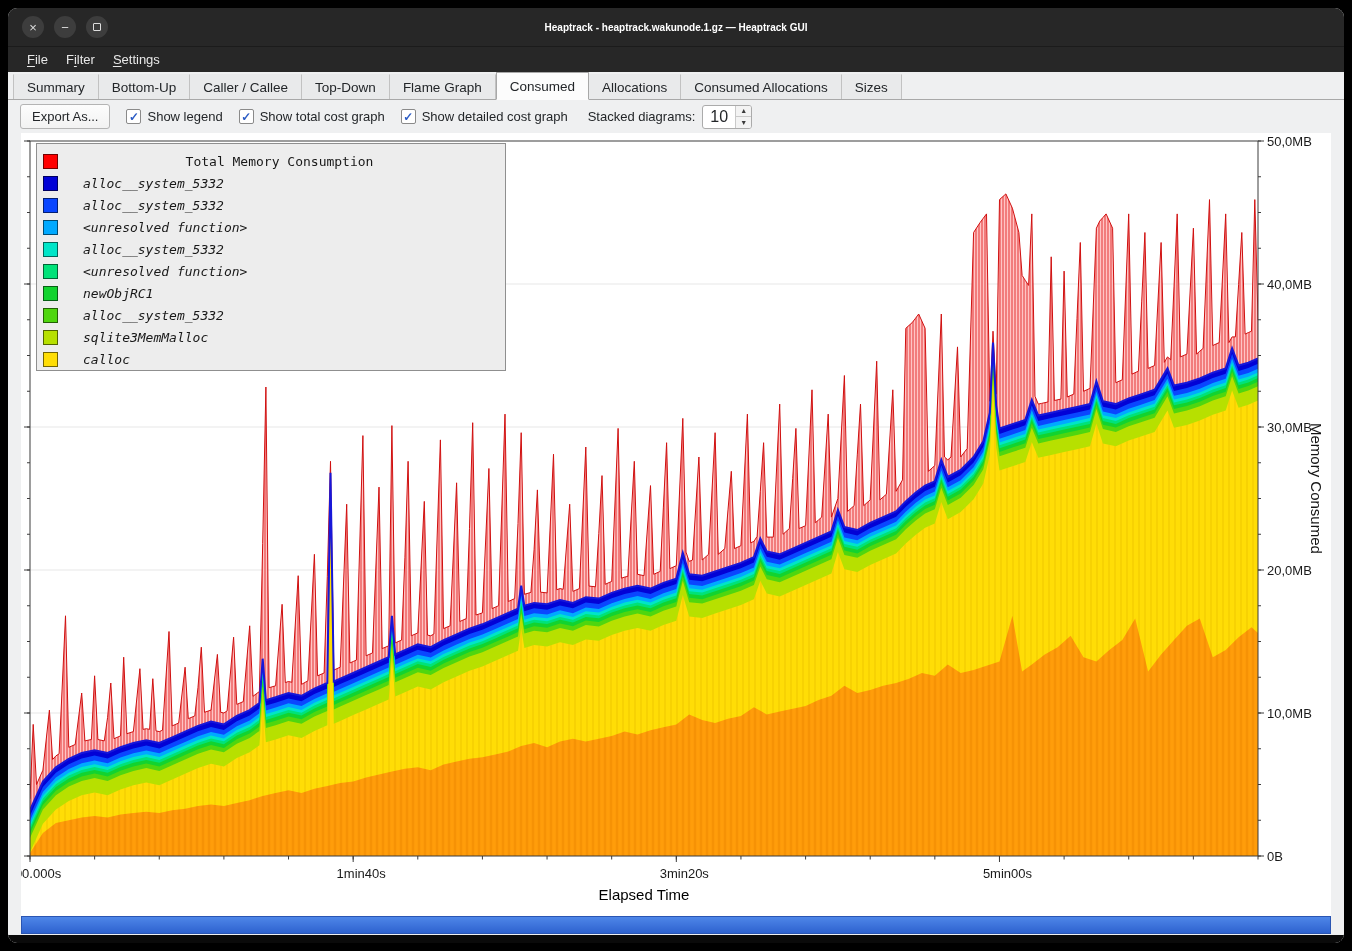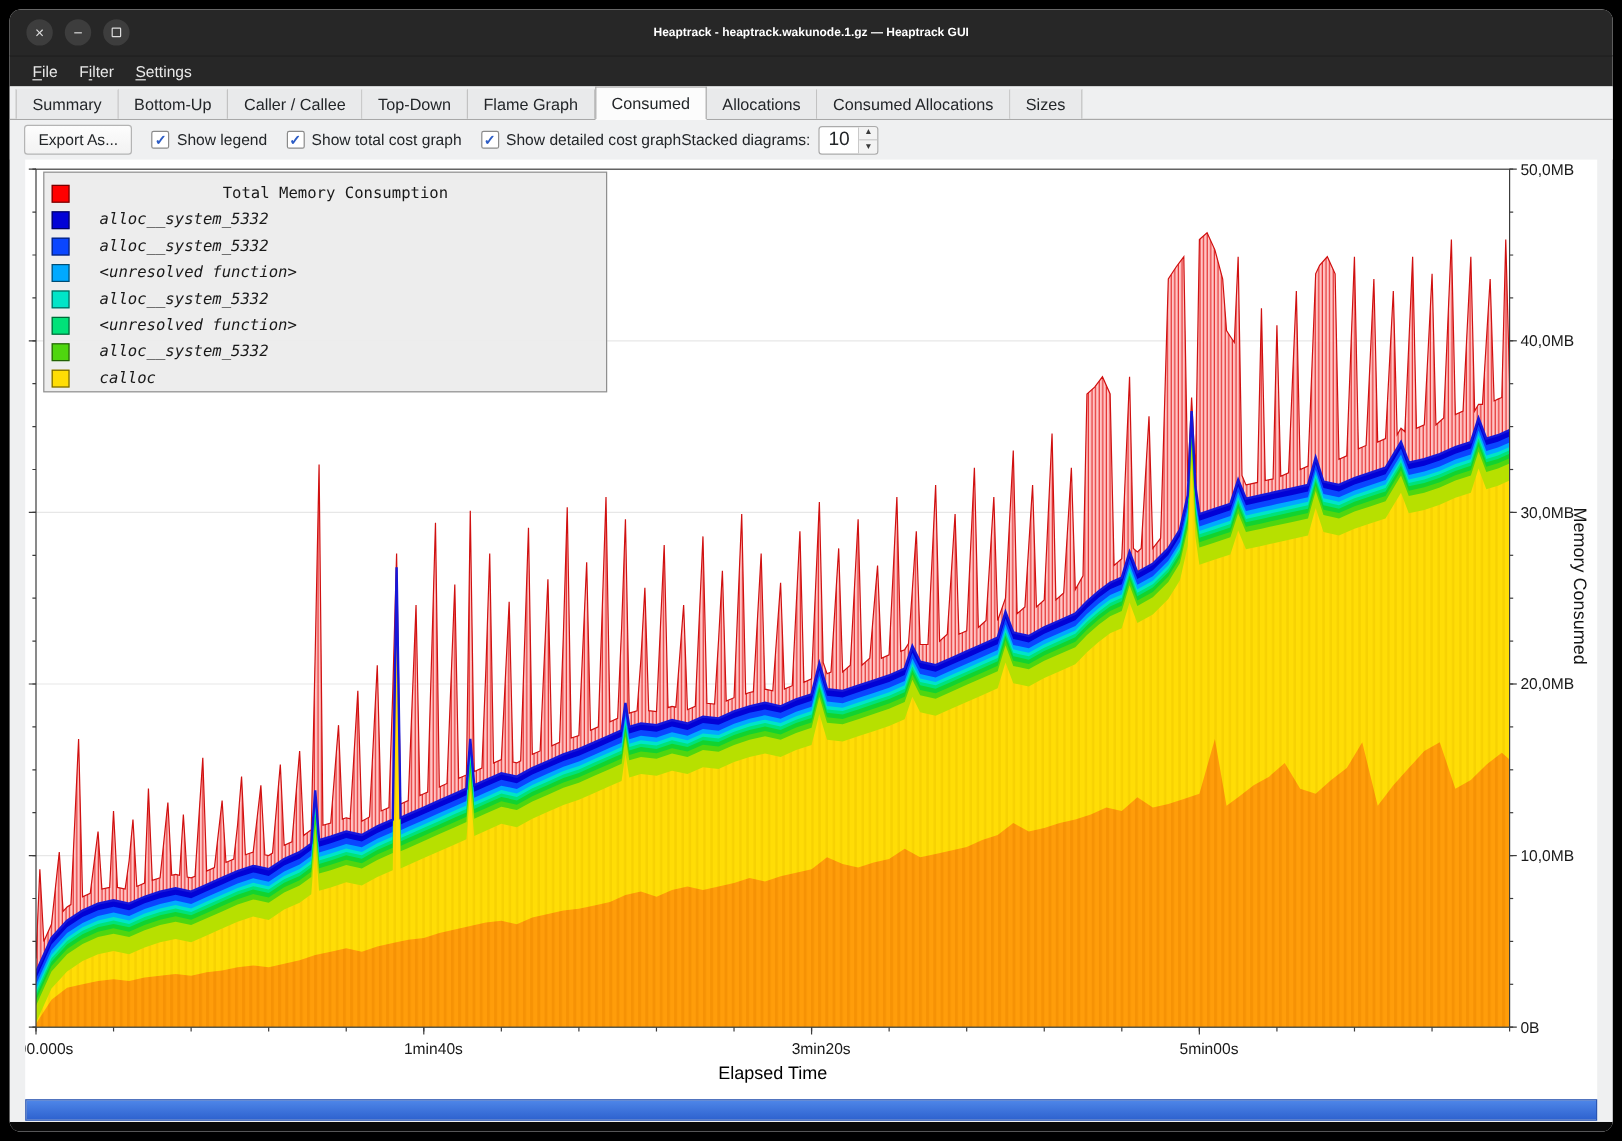--- a/index.html
+++ b/index.html
@@ -14,21 +14,21 @@
   .menuitem{color:#e8e8e8;font-size:13px;padding:0 9px;height:100%;display:flex;align-items:center;}
   .menuitem u{text-underline-offset:2px;}
   .tabbar{position:absolute;left:0;top:64px;right:0;height:28px;background:#eff0f1;border-bottom:1px solid #a8a8a8;display:flex;align-items:flex-end;padding-left:5px;}
   .tab{font-size:13.5px;color:#232629;padding:0 13px;border-right:1px solid #c2c2c2;border-top:1px solid transparent;height:25px;display:flex;align-items:center;background:#e9eaeb;}
   .tab:first-child{border-left:1px solid #c2c2c2;}
   .tab.active{background:#fcfcfc;border:1px solid #a8a8a8;border-bottom:1px solid #fcfcfc;height:28px;margin-bottom:-1px;z-index:1;}
   .toolbar{position:absolute;left:0;top:92px;right:0;height:33px;background:#eff0f1;display:flex;align-items:center;padding-left:12px;font-size:13px;color:#232629;}
   .btn{font-family:Liberation Sans, sans-serif;font-size:13px;color:#232629;background:linear-gradient(#fdfdfd,#f2f2f2);border:1px solid #b4b4b4;border-radius:3px;padding:4px 11px;cursor:default;}
   .cb{display:inline-flex;align-items:center;gap:6px;margin-left:16px;}
   .cbbox{width:15px;height:15px;background:#fff;border:1px solid #8a8a8a;border-radius:2px;display:flex;align-items:center;justify-content:center;font-size:12px;font-weight:bold;color:#2c5cc5;line-height:1;}
-  .spinlabel{margin-right:7px;}
+  .spinlabel{margin-left:20px;margin-right:7px;}
   .spinbox{display:inline-flex;align-items:stretch;background:#fff;border:1px solid #ababab;border-radius:3px;height:24px;overflow:hidden;}
   .spinval{padding:0 7px;display:flex;align-items:center;font-size:16px;min-width:22px;}
   .spinbtns{display:flex;flex-direction:column;border-left:1px solid #c9c9c9;width:16px;}
   .spinbtn{flex:1;display:flex;align-items:center;justify-content:center;font-size:7px;color:#3a3a3a;background:#f3f3f3;}
   .spinbtn + .spinbtn{border-top:1px solid #c9c9c9;}
   .chartwidget{position:absolute;left:13px;top:125px;width:1310px;height:783px;background:#fff;}
   #chart{position:absolute;left:0;top:0;}
   .legend{position:absolute;left:15px;top:10px;width:470px;background:rgba(236,236,236,0.95);border:1px solid #8f8f8f;padding:3px 4px;z-index:3;}
   .legrow{display:flex;align-items:flex-end;height:22px;font-family:"DejaVu Sans Mono","Liberation Mono",monospace;font-size:13px;color:#191919;}
   .legsq{width:15px;height:15px;border:1px solid rgba(0,0,0,0.55);flex:0 0 15px;margin-left:2px;}
@@ -243,22 +243,30 @@
           </div>
           <div class="legrow">
             <span class="legsq" style="background: rgb(0, 229, 200);"></span>
             <span class="leglabel">alloc__system_5332</span>
           </div>
           <div class="legrow">
             <span class="legsq" style="background: rgb(0, 226, 121);"></span>
             <span class="leglabel">&lt;unresolved function&gt;</span>
           </div>
           <div class="legrow">
+            <span class="legsq" style="background: rgb(18, 211, 47);"></span>
+            <span class="leglabel">newObjRC1</span>
+          </div>
+          <div class="legrow">
             <span class="legsq" style="background: rgb(79, 214, 15);"></span>
             <span class="leglabel">alloc__system_5332</span>
+          </div>
+          <div class="legrow">
+            <span class="legsq" style="background: rgb(183, 224, 0);"></span>
+            <span class="leglabel">sqlite3MemMalloc</span>
           </div>
           <div class="legrow">
             <span class="legsq" style="background: rgb(255, 221, 5);"></span>
             <span class="leglabel">calloc</span>
           </div>
         </div>
     </div>
     <div class="xlabel">Elapsed Time</div>
     <div class="ylabel">Memory Consumed</div>
   </div>

